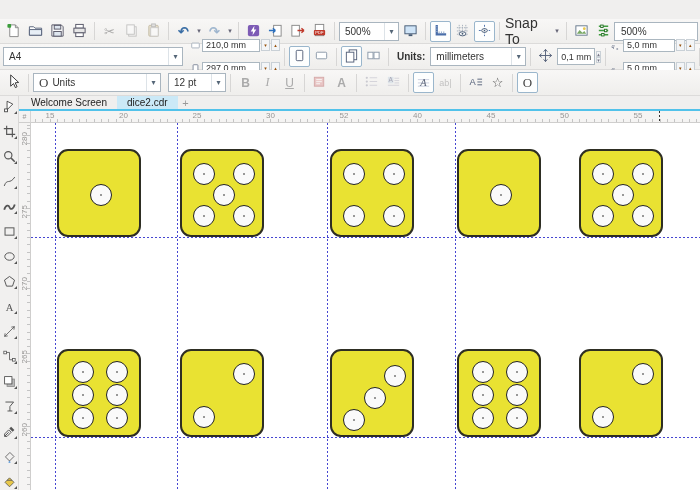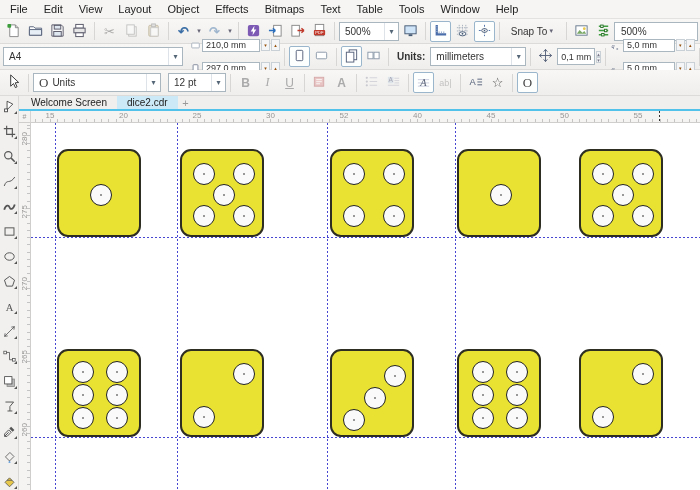--- a/index.html
+++ b/index.html
@@ -97,34 +97,20 @@
   .die { position:absolute; width:84px; height:88px; border-radius:11px; }
   .pip { position:absolute; width:22px; height:22px; border-radius:50%; }
   .pip::after { content:""; position:absolute; left:9px; top:9px; width:2px; height:2px;
                 background:#777; border-radius:50%; }
 </style>
 </head>
 <body>
 
 <div id="app">
 
-  <div class="menubar" id="menubar">
-      <div class="menu-item">File</div>
-      <div class="menu-item">Edit</div>
-      <div class="menu-item">View</div>
-      <div class="menu-item">Layout</div>
-      <div class="menu-item">Object</div>
-      <div class="menu-item">Effects</div>
-      <div class="menu-item">Bitmaps</div>
-      <div class="menu-item">Text</div>
-      <div class="menu-item">Table</div>
-      <div class="menu-item">Tools</div>
-      <div class="menu-item">Window</div>
-      <div class="menu-item">Help</div>
-    </div>
 
   <div class="tbar" id="tb1">
     <div class="btn">
         <span><svg viewBox="0 0 16 16" xmlns="http://www.w3.org/2000/svg">
             <path d="M4 2 H10 L13 5 V14.5 H4 Z" fill="#fff" stroke="#888"></path>
             <path d="M10 2 V5 H13" fill="none" stroke="#888"></path>
             <rect x="1.5" y="1" width="4" height="4" rx="1" fill="#3a9d3a"></rect>
           </svg></span>
       </div>
     <div class="btn">
@@ -226,21 +212,21 @@
       </div>
     <div class="btn pressed">
         <span><svg viewBox="0 0 16 16" xmlns="http://www.w3.org/2000/svg">
             <path d="M2 8 H14 M8 2 V14" stroke="#4a6ea9" stroke-dasharray="2 1.5" fill="none"></path>
             <ellipse cx="8" cy="8" rx="3" ry="2" fill="#fff" stroke="#455a74"></ellipse>
             <circle cx="8" cy="8" r="0.9" fill="#455a74"></circle>
           </svg></span>
       </div>
     <div class="sep"></div>
     <div class="btn" style="width:58px;">
-      <span style="font-size:10px;">Snap To</span>
+      <span style="font-size:14px;">Snap To</span>
       <span class="dd-mini">▾</span>
     </div>
     <div class="sep"></div>
     <div class="btn">
         <span><svg viewBox="0 0 16 16" xmlns="http://www.w3.org/2000/svg">
             <rect x="2" y="3" width="12" height="10" fill="#fff" stroke="#66788c"></rect>
             <path d="M3 11.5 L6 7.5 L9 10.5 L11 8.5 L13 11.5 Z" fill="#7aa866"></path>
             <circle cx="11" cy="6" r="1.5" fill="#e8c84a"></circle>
           </svg></span>
       </div>

